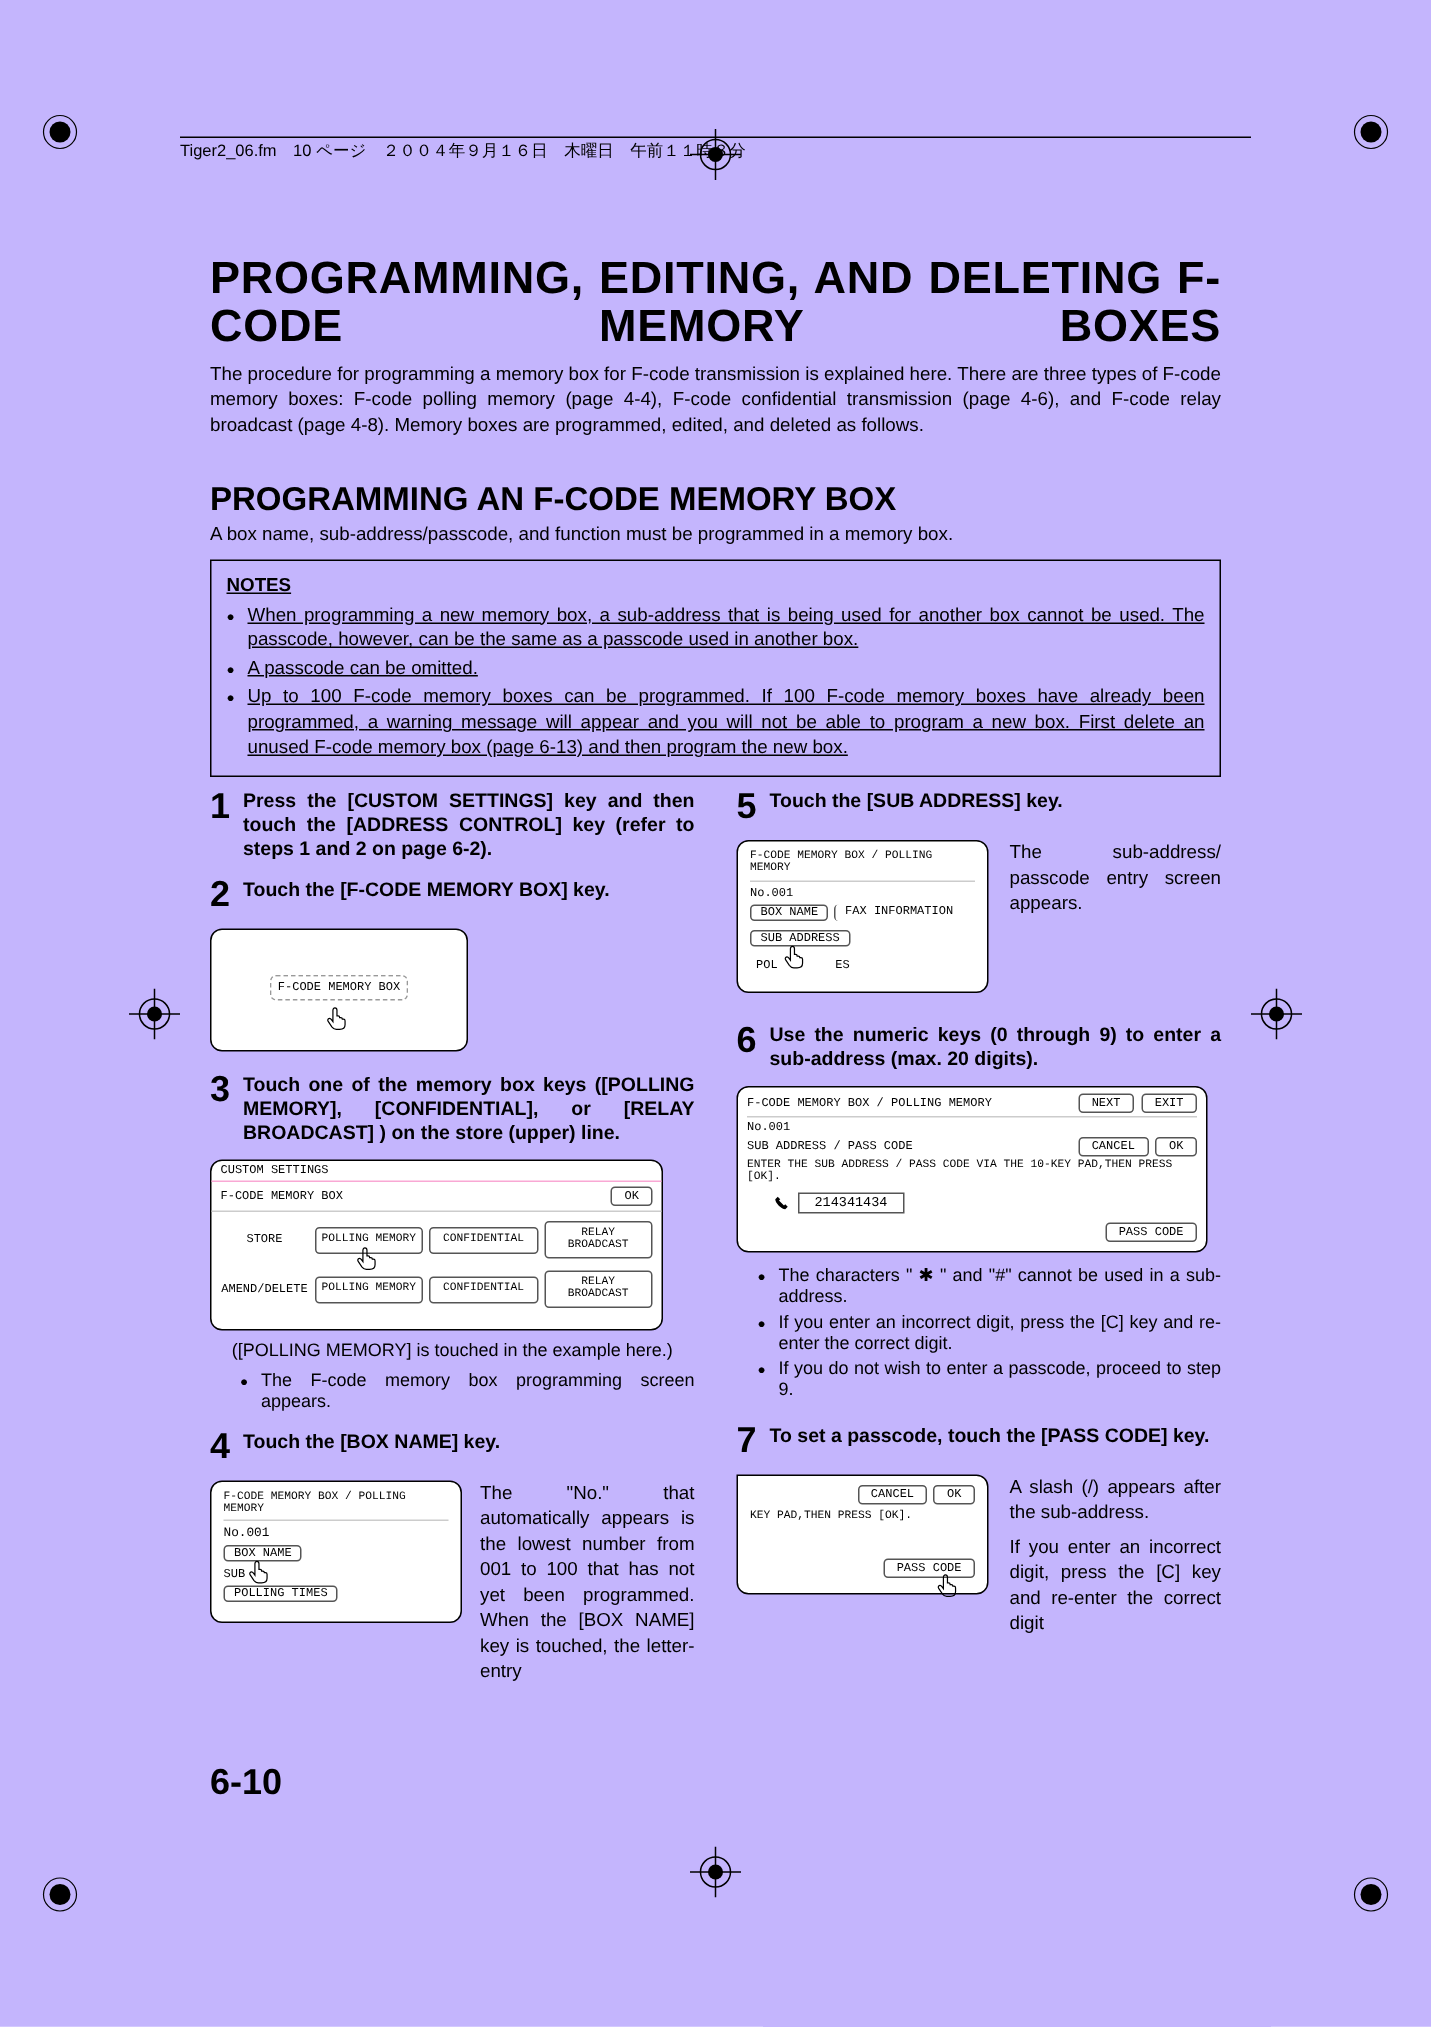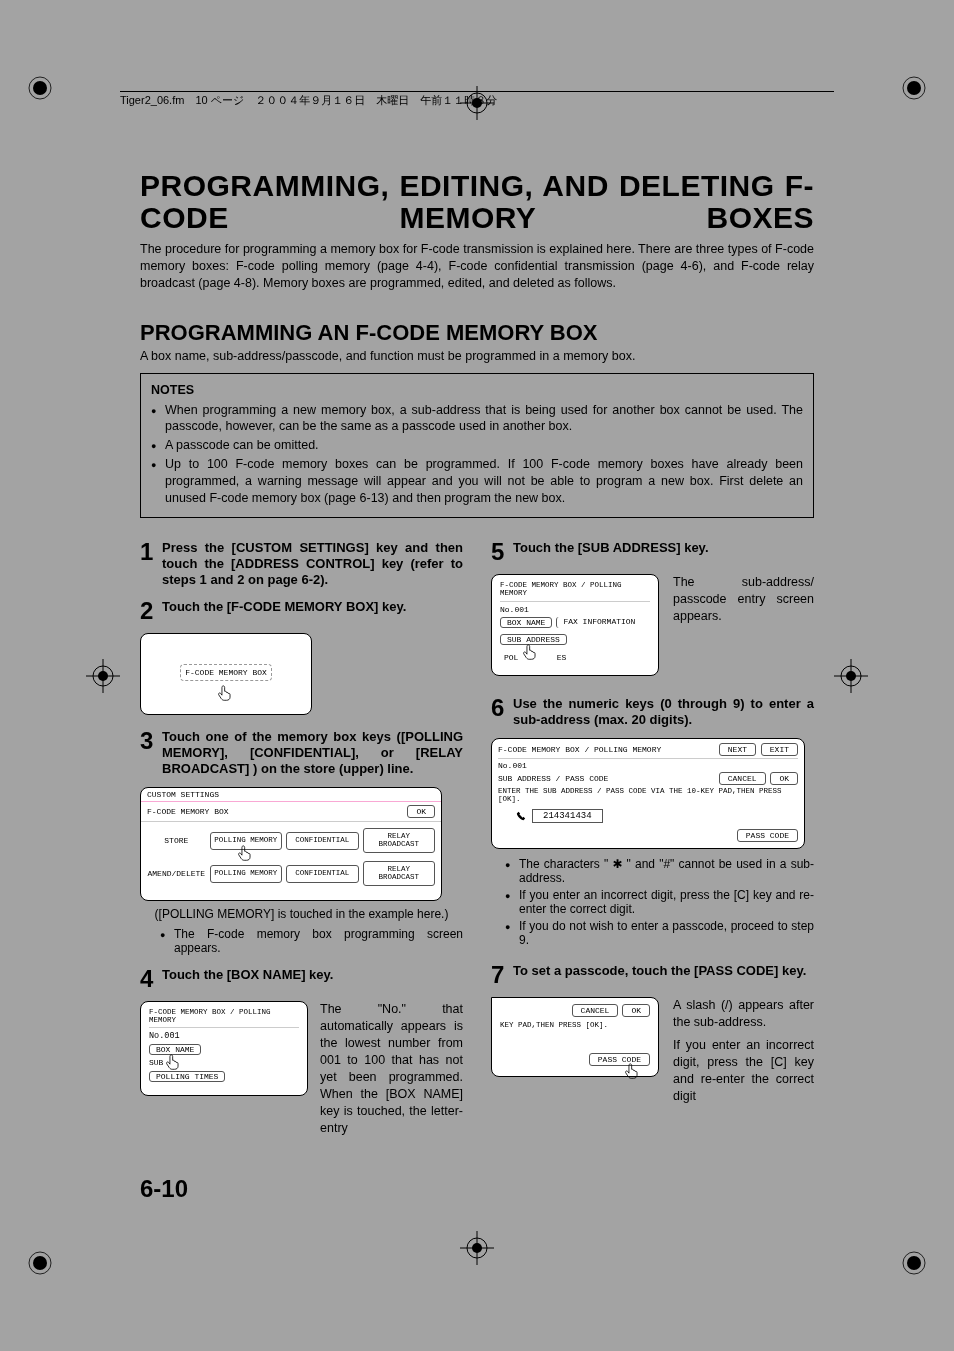--- a/index.html
+++ b/index.html
@@ -8,21 +8,21 @@
     font-family: Arial, Helvetica, sans-serif;
     font-size: 13px;
     color: #000;
     background: #fff;
   }
   .page {
     width: 954px;
     height: 1351px;
     position: relative;
     margin: 0 auto;
-    background: #a3a3a3;
+    background: #c4b5fd;
   }
   .crop-mark {
     position: absolute;
     width: 24px;
     height: 24px;
   }
   .crop-mark svg { width: 100%; height: 100%; }
   .cm-tl { top: 76px; left: 28px; }
   .cm-tr { top: 76px; right: 28px; }
   .cm-bl { bottom: 76px; left: 28px; }
@@ -77,21 +77,22 @@
   .sub {
     font-size: 12.5px;
     margin-bottom: 10px;
   }
   .notes-box {
     border: 1px solid #000;
     padding: 8px 10px;
     font-size: 12.5px;
     line-height: 1.35;
     text-align: justify;
-    margin-bottom: 22px;
+    margin-bottom: 8px;
+    text-decoration: underline;
   }
   .notes-title { font-weight: bold; margin-bottom: 3px; }
   .notes-box ul {
     list-style: none;
     padding: 0;
     margin: 0;
   }
   .notes-box li {
     position: relative;
     padding-left: 14px;

